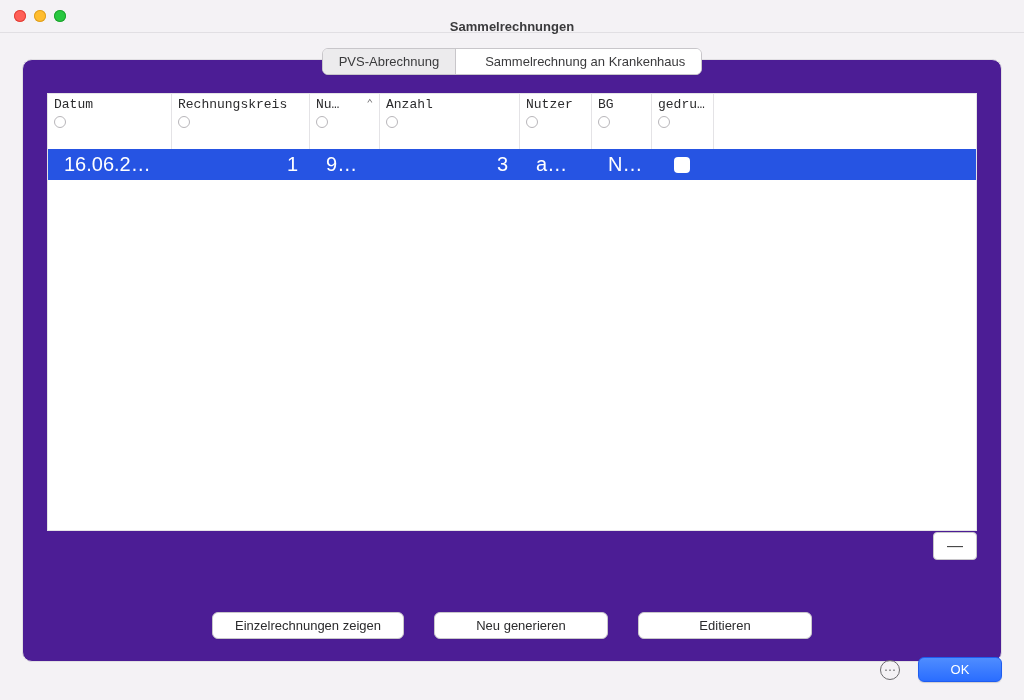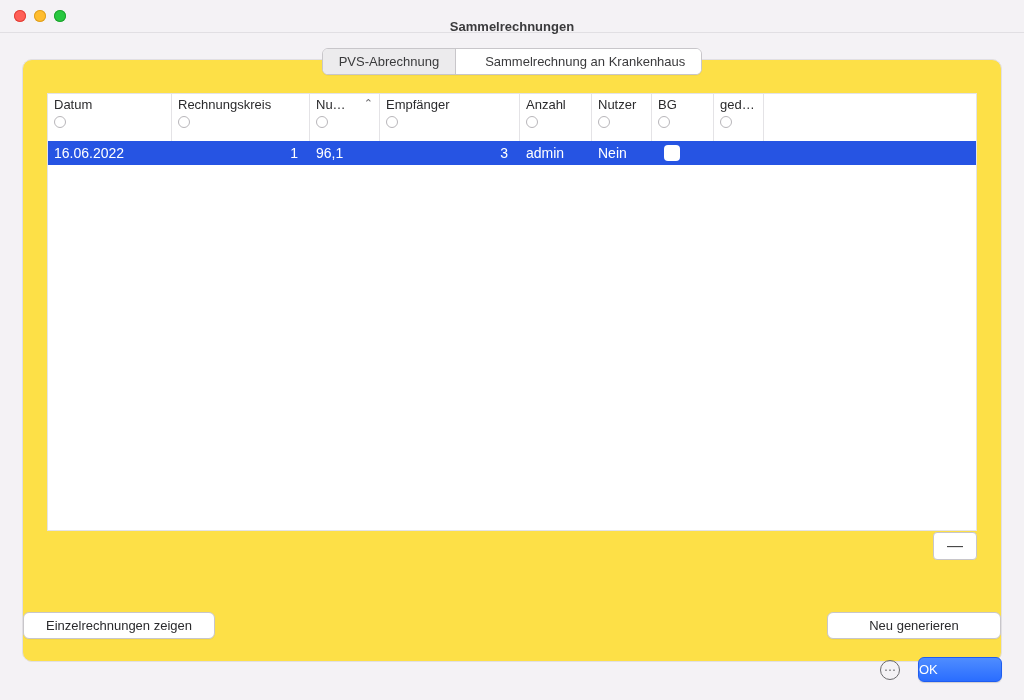--- a/index.html
+++ b/index.html
@@ -35,21 +35,21 @@
     display:block;
   }
   .traffic .r{background:#ff5f57; box-shadow:inset 0 0 0 1px #e14038;}
   .traffic .y{background:#ffbd2e; box-shadow:inset 0 0 0 1px #dea021;}
   .traffic .g{background:#28c840; box-shadow:inset 0 0 0 1px #1fa22f;}
   .titlebar .title { font-size:13px; font-weight:600; color:#3a3a3c;margin-top:20px;}
 
   
   .card {
     margin:26px 22px 0 22px;
-    background:#fde047;
+    background:#4c1d95;
     border:1px solid var(--panel-border);
     border-radius:10px;
     padding:12px 24px 24px 24px;
     height:565px;
     position:relative;
   }
 
   
   .tabs {
     display:flex; justify-content:center; margin-top:-24px; margin-bottom:18px;
@@ -73,80 +73,81 @@
     height:436px;
     overflow:hidden;
     position:relative;
   }
   .colgroup {
     display:grid;
     grid-template-columns: 124px 138px 70px 140px 72px 60px 62px 50px 56px 1fr;
   }
   .th {
     border-right:1px solid var(--header-border);
-    padding:3px 6px 4px 6px;
+    padding:3px 6px 12px 6px;
     font-size:13px; color:#2b2b2d;
     white-space:nowrap; overflow:hidden; text-overflow:ellipsis;
     position:relative;
     height:40px;
+    font-family:Liberation Mono, monospace;
   }
   .th:last-child { border-right:none;}
   .th .sort {
     position:absolute; right:6px; top:3px; color:#6b6a6d; font-size:11px;
   }
   .th .mini {
     width:10px; height:10px; border:1px solid #b8b6ba; border-radius:50%;
     display:block; margin-top:4px;
   }
   .row {
     display:grid;
     grid-template-columns: 124px 138px 70px 140px 72px 60px 62px 50px 56px 1fr;
     align-items:center;
   }
   .row.selected { background:var(--selected); color:#fff;}
-  .cell { padding:4px 6px; font-size:14px; white-space:nowrap; overflow:hidden; text-overflow:ellipsis;}
+  .cell { padding:4px 16px; font-size:20px; white-space:nowrap; overflow:hidden; text-overflow:ellipsis;}
   .cell.num { text-align:right; padding-right:12px;}
   .check {
     width:16px; height:16px; background:#fff; border-radius:4px; margin-left:6px;
   }
 
   
   .minusbtn {
     position:absolute; right:24px; top:472px;
     width:42px; height:26px;
     background:#fff; border:1px solid #c8c6ca; border-radius:4px;
     display:flex; align-items:center; justify-content:center;
     font-size:16px; color:#444;
   }
 
   
   .actions {
     position:absolute; left:0; right:0; bottom:22px;
-    display:flex; justify-content:space-between; gap:30px;
+    display:flex; justify-content:center; gap:30px;
   }
   .btn {
     min-width:128px;
     padding:5px 22px;
     background:#fff; border:1px solid #c8c6ca; border-radius:6px;
     font-size:13px; color:#2b2b2d; text-align:center;
     box-shadow:0 1px 0 rgba(0,0,0,0.03);
   }
 
   
   .footer {
     position:absolute; right:22px; bottom:18px;
     display:flex; align-items:center; gap:18px;
   }
   .hinticon {
     width:18px; height:18px; border:1.5px solid #6b6a6d; border-radius:50%;
     display:flex; align-items:center; justify-content:center;
     font-size:12px; color:#6b6a6d;
   }
   .okbtn {
-    width:82px; padding:4px 0; 
+    width:82px; padding:4px 0; text-align:center;
     background:linear-gradient(#4f8dff,#2a6dff);
     color:#fff; border:1px solid #1e5df0; border-radius:6px;
     font-size:13px; font-weight:500;
     box-shadow:0 1px 1px rgba(0,0,0,0.15);
   }
 </style>
 </head>
 <body>
 
 <div class="titlebar">
@@ -173,24 +174,20 @@
         <span>Datum</span>
         <span class="mini"></span>
       </div>
       <div class="th">
         <span>Rechnungskreis</span>
         <span class="mini"></span>
       </div>
       <div class="th">
         <span>Nu…</span>
         <span class="sort">⌃</span>
-        <span class="mini"></span>
-      </div>
-      <div class="th">
-        <span>Empfänger</span>
         <span class="mini"></span>
       </div>
       <div class="th">
         <span>Anzahl</span>
         <span class="mini"></span>
       </div>
       <div class="th">
         <span>Nutzer</span>
         <span class="mini"></span>
       </div>
@@ -217,19 +214,20 @@
       </div>
       <div class="cell"></div>
     </div>
   </div>
 
   <div class="minusbtn">—</div>
 
   <div class="actions">
     <div class="btn">Einzelrechnungen zeigen</div>
     <div class="btn">Neu generieren</div>
+    <div class="btn">Editieren</div>
   </div>
 </div>
 
 <div class="footer">
   <div class="hinticon">⋯</div>
   <div class="okbtn">OK</div>
 </div>
 
 </body></html>

